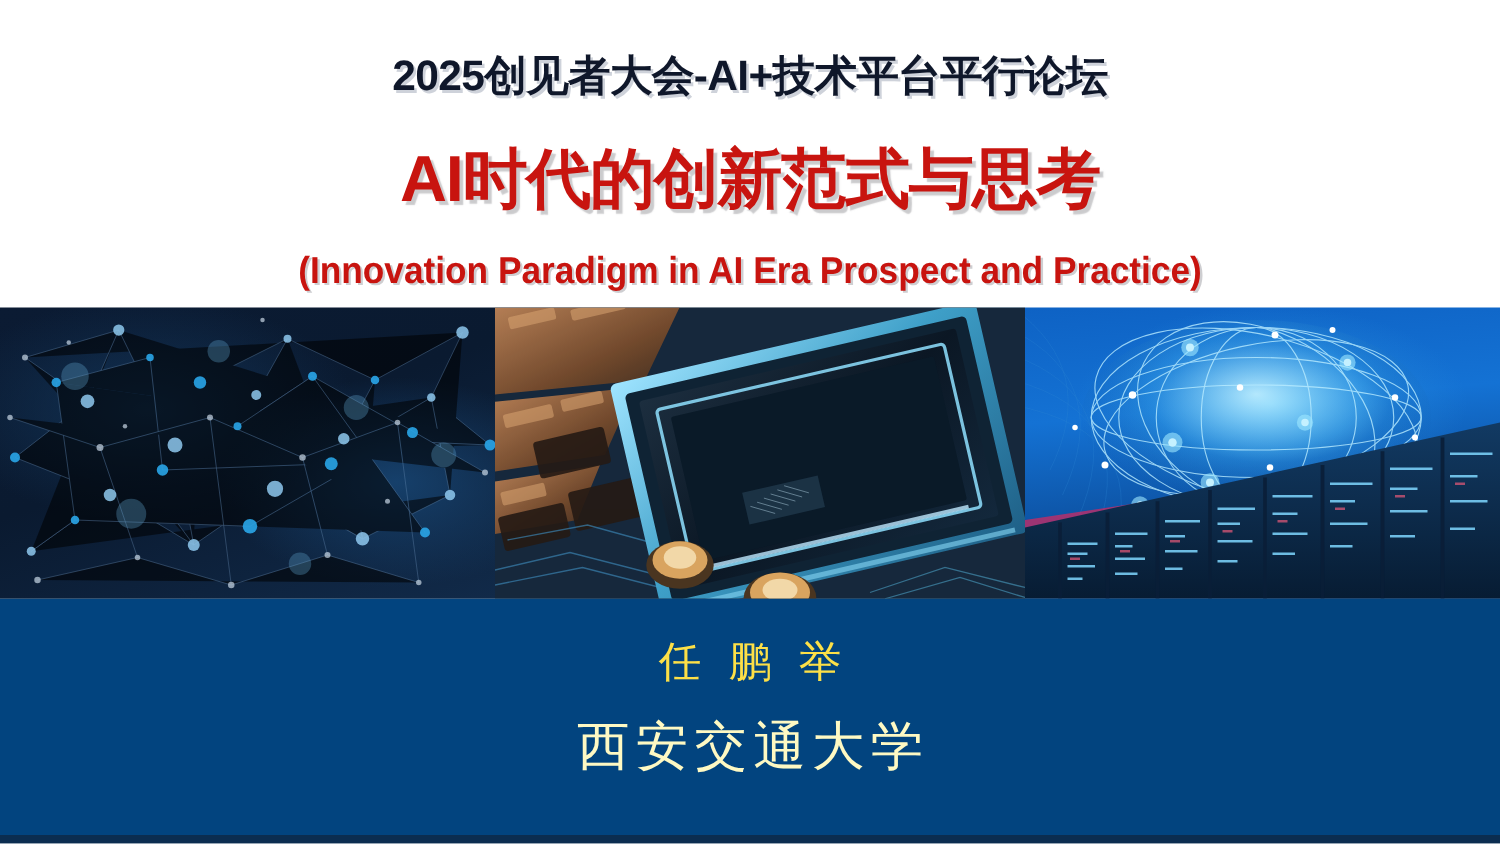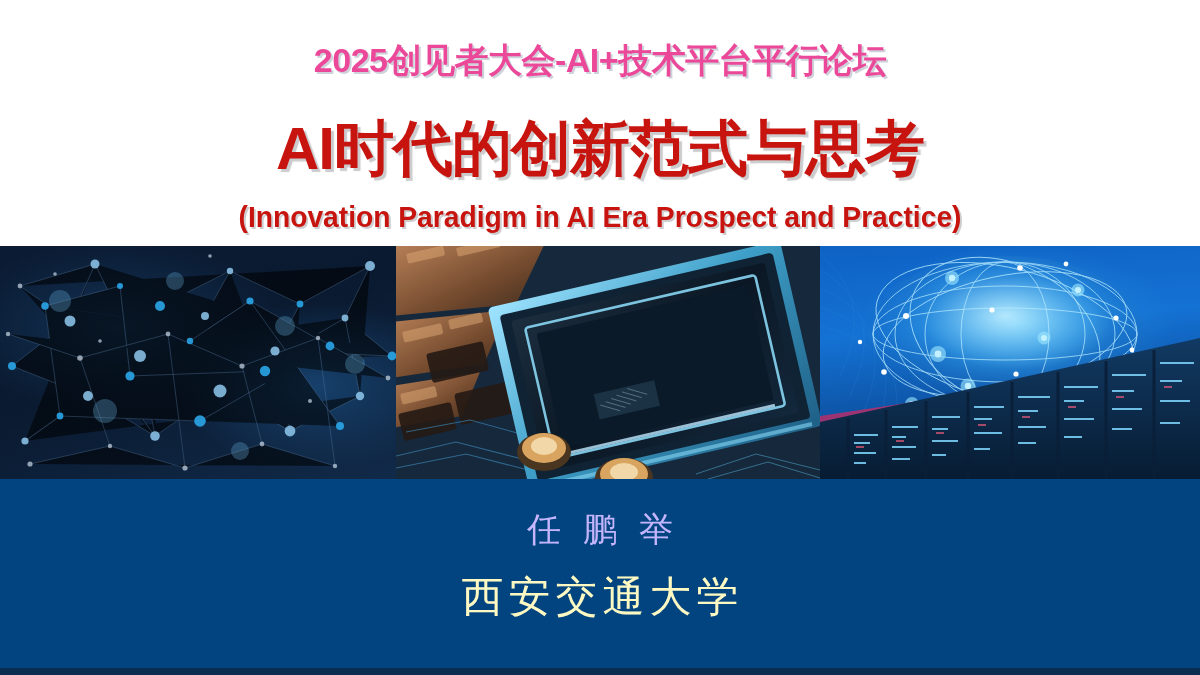--- a/index.html
+++ b/index.html
@@ -31,31 +31,31 @@
   }
 
   .event-header {
     position: absolute;
     top: 38px;
     left: 0;
     width: 1200px;
     font-size: 34px;
     font-weight: bold;
     letter-spacing: -0.5px;
-    color: #ec4899;
+    color: #0f172a;
     text-shadow: 2px 2px 0 rgba(190,195,205,0.75);
     white-space: nowrap;
   }
 
   .main-title {
     position: absolute;
     top: 117px;
     left: 0;
     width: 1200px;
-    font-size: 60px;
+    font-size: 52px;
     font-weight: bold;
     letter-spacing: -1px;
     color: #c8140f;
     text-shadow: 3px 3px 1px rgba(175,175,178,0.65);
     white-space: nowrap;
     line-height: 1.05;
   }
 
   .sub-title-en {
     position: absolute;
@@ -128,21 +128,21 @@
     text-align: center;
   }
 
   .speaker-name {
     position: absolute;
     top: 28px;
     left: 0;
     width: 1200px;
     font-family: "DejaVu Serif", "Liberation Serif", serif;
     font-size: 34px;
-    color: #c4b5fd;
+    color: #fde047;
     letter-spacing: 22px;
     text-indent: 22px;
     white-space: nowrap;
   }
 
   .affiliation {
     position: absolute;
     top: 90px;
     left: 0;
     width: 1200px;

